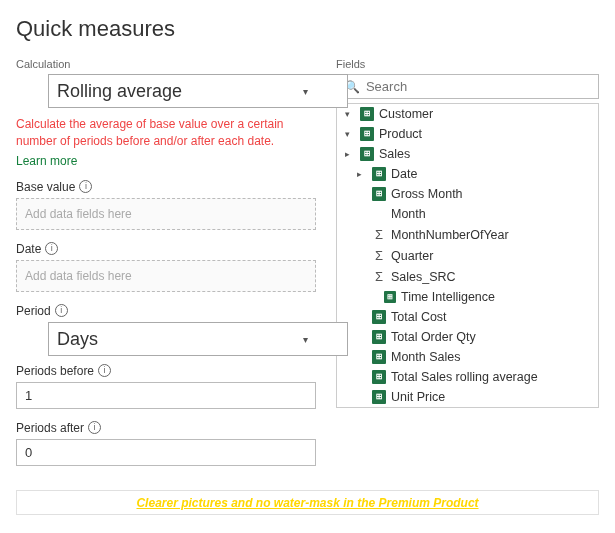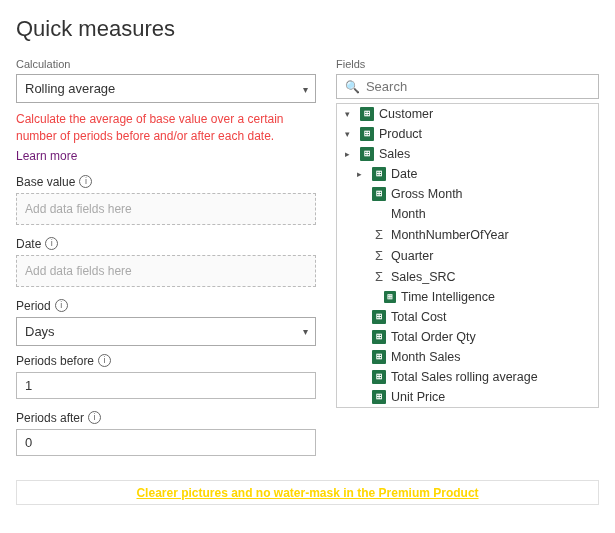--- a/index.html
+++ b/index.html
@@ -43,46 +43,47 @@
     .dropdown-wrapper {
       position: relative;
       margin-bottom: 8px;
     }
 
     select.dropdown {
       width: 100%;
       padding: 6px 24px 6px 8px;
       border: 1px solid #aaa;
       background: #fff;
-      font-size: 13px;
+      font-size: 18px;
       appearance: none;
       -webkit-appearance: none;
       color: #333;
       cursor: pointer;
+      margin-left: 32px;
     }
 
     .dropdown-arrow {
       position: absolute;
       right: 8px;
       top: 50%;
       transform: translateY(-50%);
       pointer-events: none;
       color: #555;
       font-size: 10px;
     }
 
     .description-text {
       font-size: 12px;
       color: #ef4444;
       margin-bottom: 4px;
       line-height: 1.4;
     }
 
     .learn-more {
-      color: #701a75;
+      color: #15803d;
       font-size: 12px;
       text-decoration: none;
       display: block;
       margin-bottom: 12px;
     }
 
     .field-label {
       font-size: 12px;
       color: #333;
       margin-bottom: 4px;
@@ -213,20 +214,21 @@
       line-height: 12px;
       border-radius: 1px;
       flex-shrink: 0;
     }
 
     .watermark-bar {
       text-align: center;
       margin-top: 12px;
       padding: 4px;
       border: 1px solid #e0e0e0;
+      font-style: italic;
     }
 
     .watermark-text {
       color: #ffd700;
       font-size: 12px;
       font-weight: bold;
       text-decoration: underline;
     }
   </style>
 </head>

